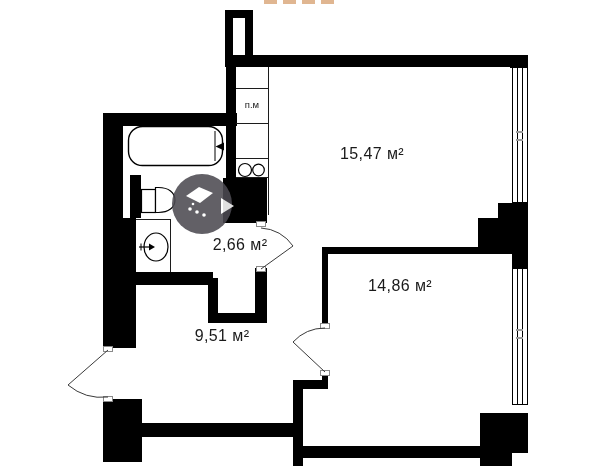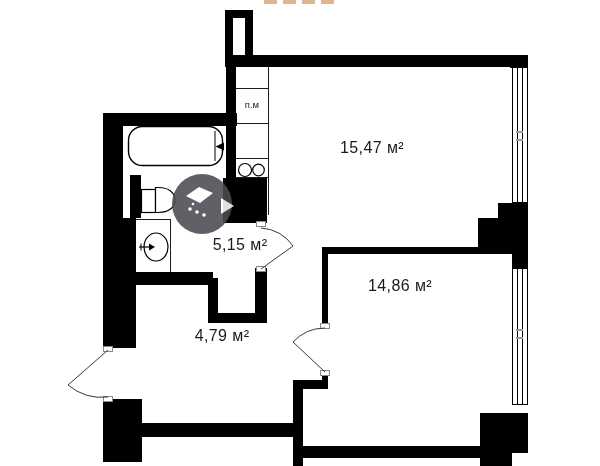--- a/index.html
+++ b/index.html
@@ -112,18 +112,18 @@
       <circle cx="197" cy="212" r="1.8" fill="#fff"></circle>
       <circle cx="204" cy="215" r="1.8" fill="#fff"></circle>
       <circle cx="193" cy="204" r="1.3" fill="#fff"></circle>
       <polygon points="221,198 234,206 221,214" fill="#fff"></polygon>
     </g>
   </svg>
 
 
   <div class="cell-lbl" style="left:236px;top:99px;width:32px;">п.м</div>
 
-  <div class="lbl" style="left:372px;top:139px;">15,47 м²</div>
+  <div class="lbl" style="left:372px;top:145px;">15,47 м²</div>
   <div class="lbl" style="left:400px;top:277px;">14,86 м²</div>
-  <div class="lbl" style="left:240px;top:236px;">5,15 м²</div>
-  <div class="lbl" style="left:222px;top:327px;">4,79 м²</div>
+  <div class="lbl" style="left:240px;top:236px;">2,66 м²</div>
+  <div class="lbl" style="left:222px;top:327px;">9,51 м²</div>
 
 </div>
 
 </body></html>

